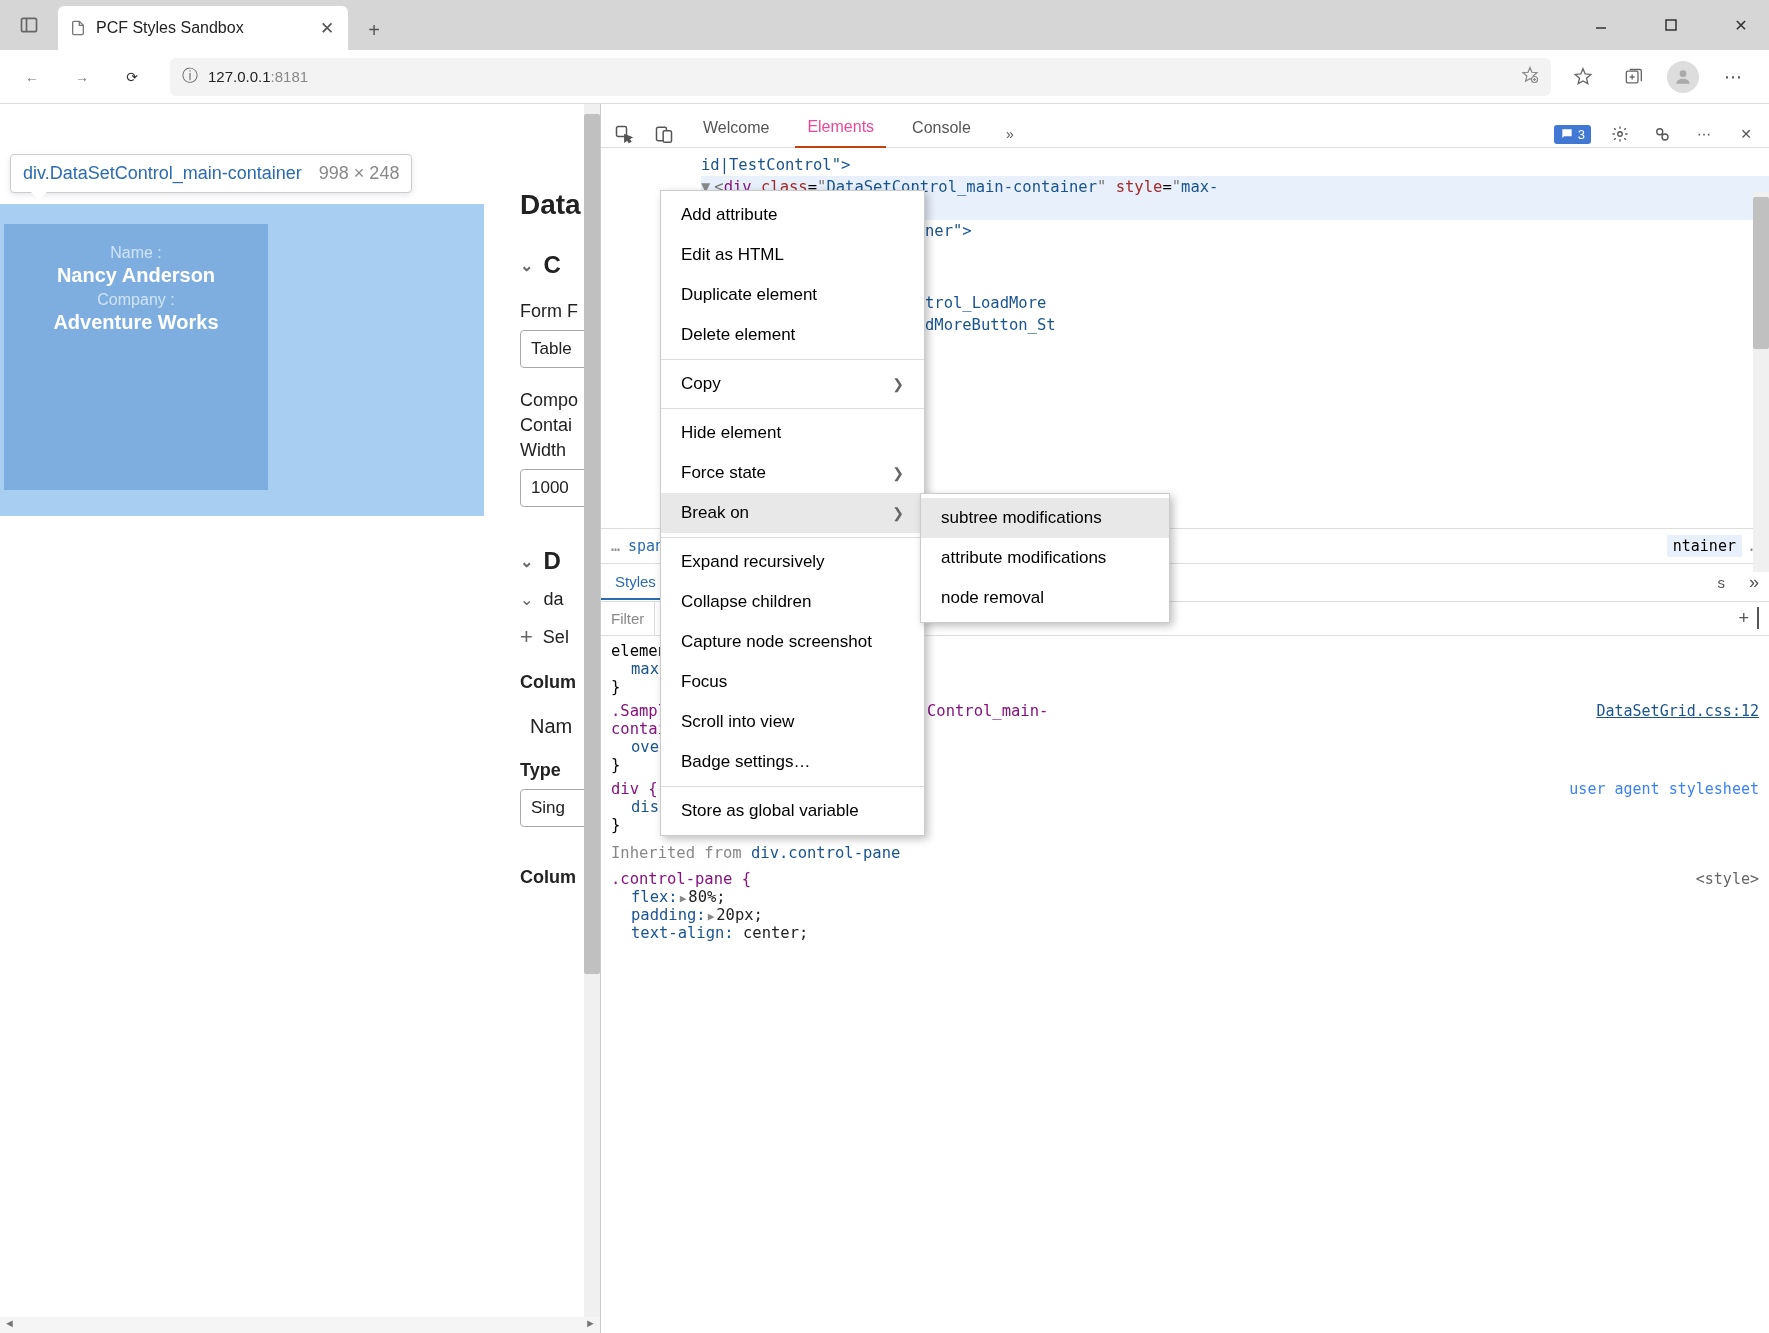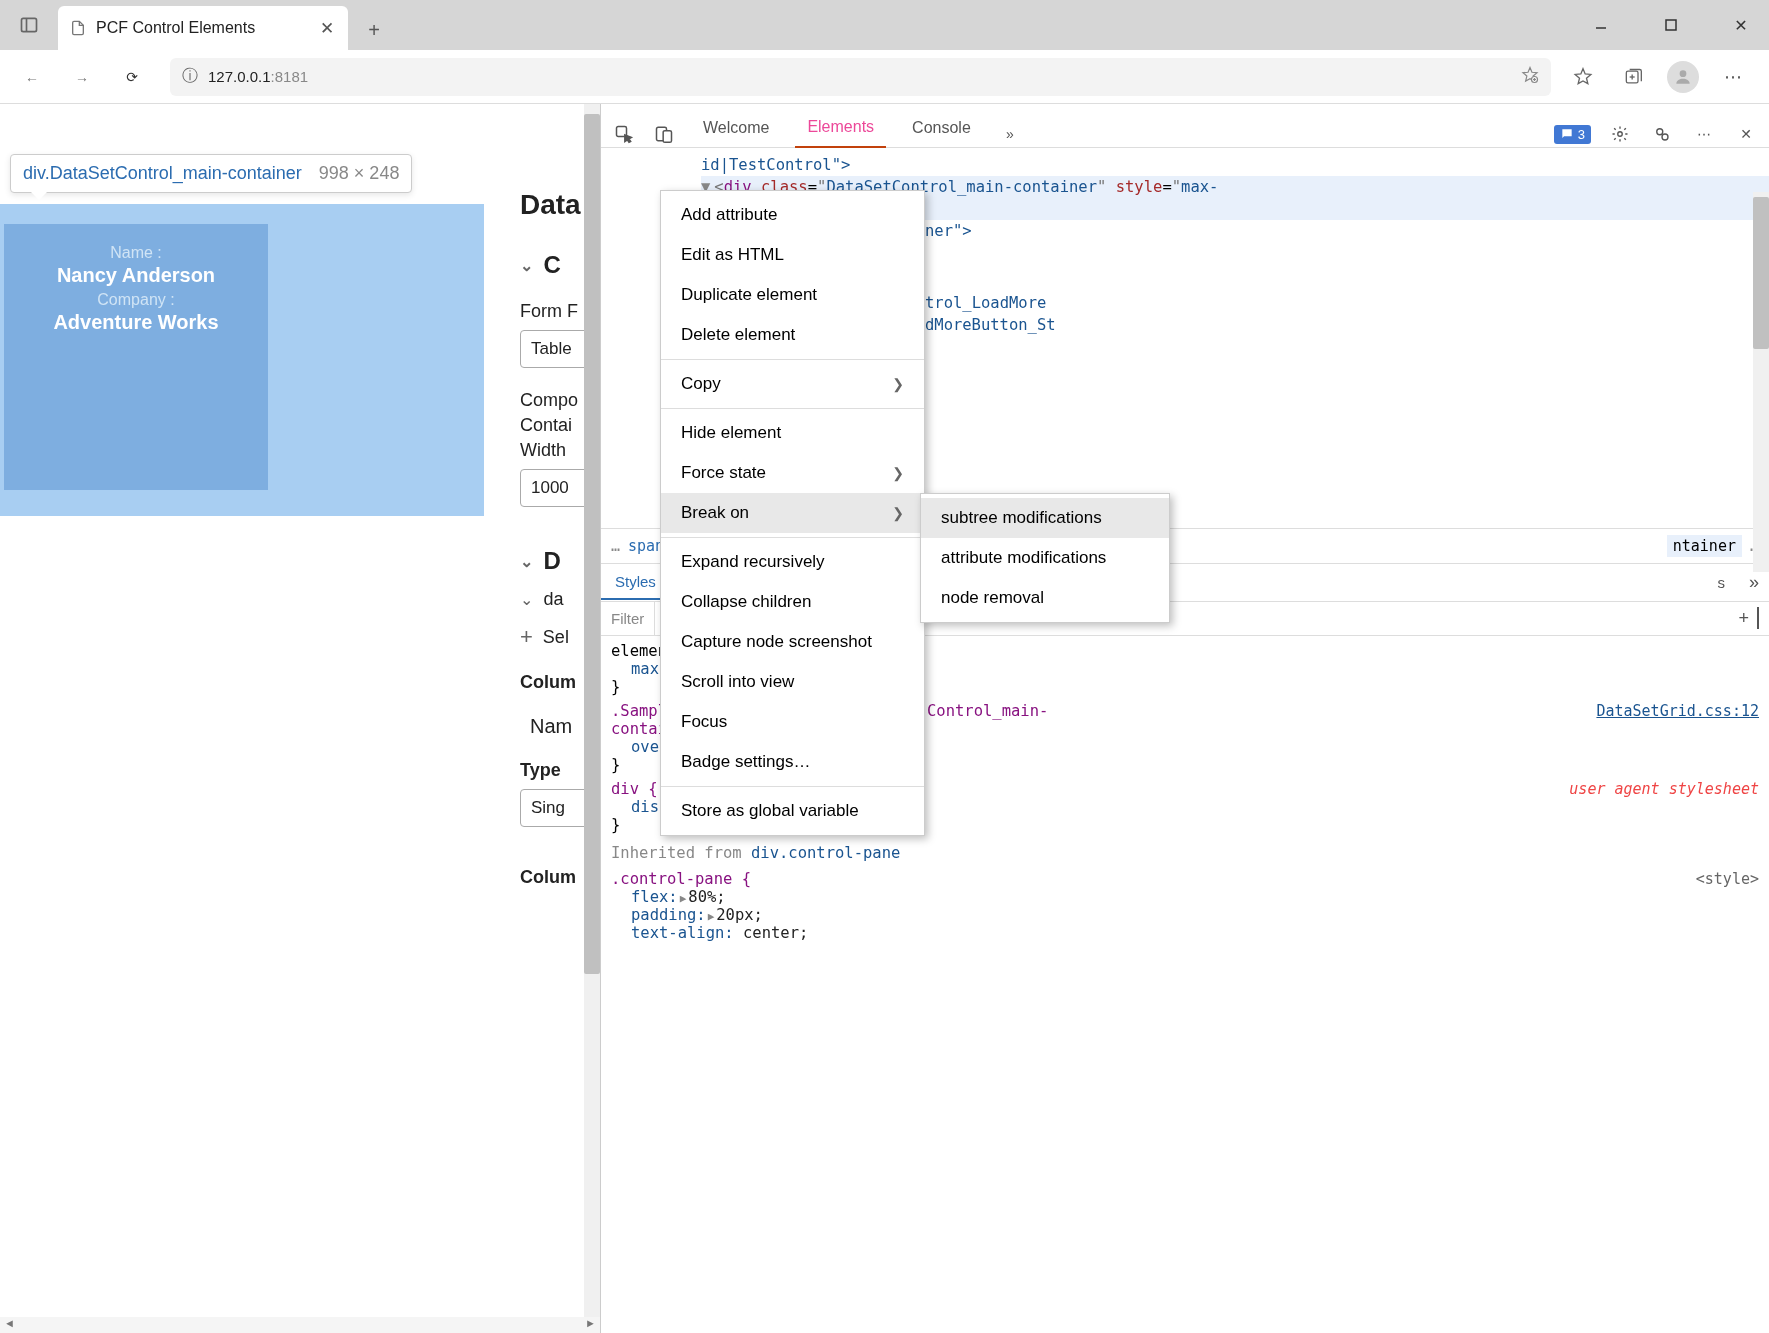--- a/index.html
+++ b/index.html
@@ -95,21 +95,21 @@
 .dt-filter-row { display: flex; align-items: center; border-bottom: 1px solid #ddd; }
 .dt-filter-input { flex: 0 0 auto; padding: 8px 10px; font-size: 15px; color: #888; border-right: 1px solid #ddd; }
 .dt-filter-actions { margin-left: auto; display: flex; gap: 8px; padding-right: 10px; }
 .dt-filter-actions span { font-size: 18px; color: #555; }
 
 .dt-styles-body { font-family: Consolas, monospace; font-size: 15.5px; padding: 6px 10px 40px; overflow: hidden; }
 .dt-rule { margin-bottom: 6px; }
 .css-sel { color: #881280; }
 .css-prop { color: #1a5490; padding-left: 20px; }
 .css-src { float: right; color: #1a5490; text-decoration: underline; font-size: 15px; }
-.css-ua { float: right; color: #ef4444; font-style: italic; font-size: 15px; }
+.css-ua { float: right; color: #3b82f6; font-size: 15px; }
 .css-inherit { color: #888; margin-top: 10px; }
 .tri { color: #888; font-size: 11px; margin: 0 2px; }
 
 
 .ctxmenu { position: absolute; background: #fff; border: 1px solid #ccc; box-shadow: 3px 3px 8px rgba(0,0,0,0.25); font-size: 17px; z-index: 100; padding: 4px 0; }
 .ctxmenu.main-menu { left: 660px; top: 190px; width: 265px; }
 .ctxmenu .item { padding: 10px 20px; display: flex; align-items: center; justify-content: space-between; cursor: pointer; }
 .ctxmenu .item.highlight { background: #e8e8e8; }
 .ctxmenu .sep { height: 1px; background: #ddd; margin: 4px 0; }
 .ctxmenu .arrow { color: #666; font-size: 14px; }
@@ -128,21 +128,21 @@
         <path d="M9 4v16"></path>
       </svg>
   </div>
   <div class="tab">
     <span class="tab-icon">
       <svg width="16" height="16" viewBox="0 0 24 24" fill="none" stroke="#777" stroke-width="2">
           <path d="M14 2H6a2 2 0 0 0-2 2v16a2 2 0 0 0 2 2h12a2 2 0 0 0 2-2V8z"></path>
           <path d="M14 2v6h6"></path>
         </svg>
     </span>
-    <span class="tab-title">PCF Control Elements</span>
+    <span class="tab-title">PCF Styles Sandbox</span>
     <span class="tab-close">✕</span>
   </div>
   <div class="newtab">+</div>
   <div class="win-controls">
     <span>
         <svg width="14" height="14">
           <line x1="2" y1="10" x2="12" y2="10" stroke="#333" stroke-width="1.5"></line>
         </svg>
       </span>
     <span>
@@ -395,24 +395,24 @@
   <div class="item">
       <span>Expand recursively</span>
     </div>
   <div class="item">
       <span>Collapse children</span>
     </div>
   <div class="item">
       <span>Capture node screenshot</span>
     </div>
   <div class="item">
+      <span>Focus</span>
+    </div>
+  <div class="item">
       <span>Scroll into view</span>
-    </div>
-  <div class="item">
-      <span>Focus</span>
     </div>
   <div class="item">
       <span>Badge settings…</span>
     </div>
   <div class="sep"></div>
   <div class="item">
       <span>Store as global variable</span>
     </div>
 </div>
 

